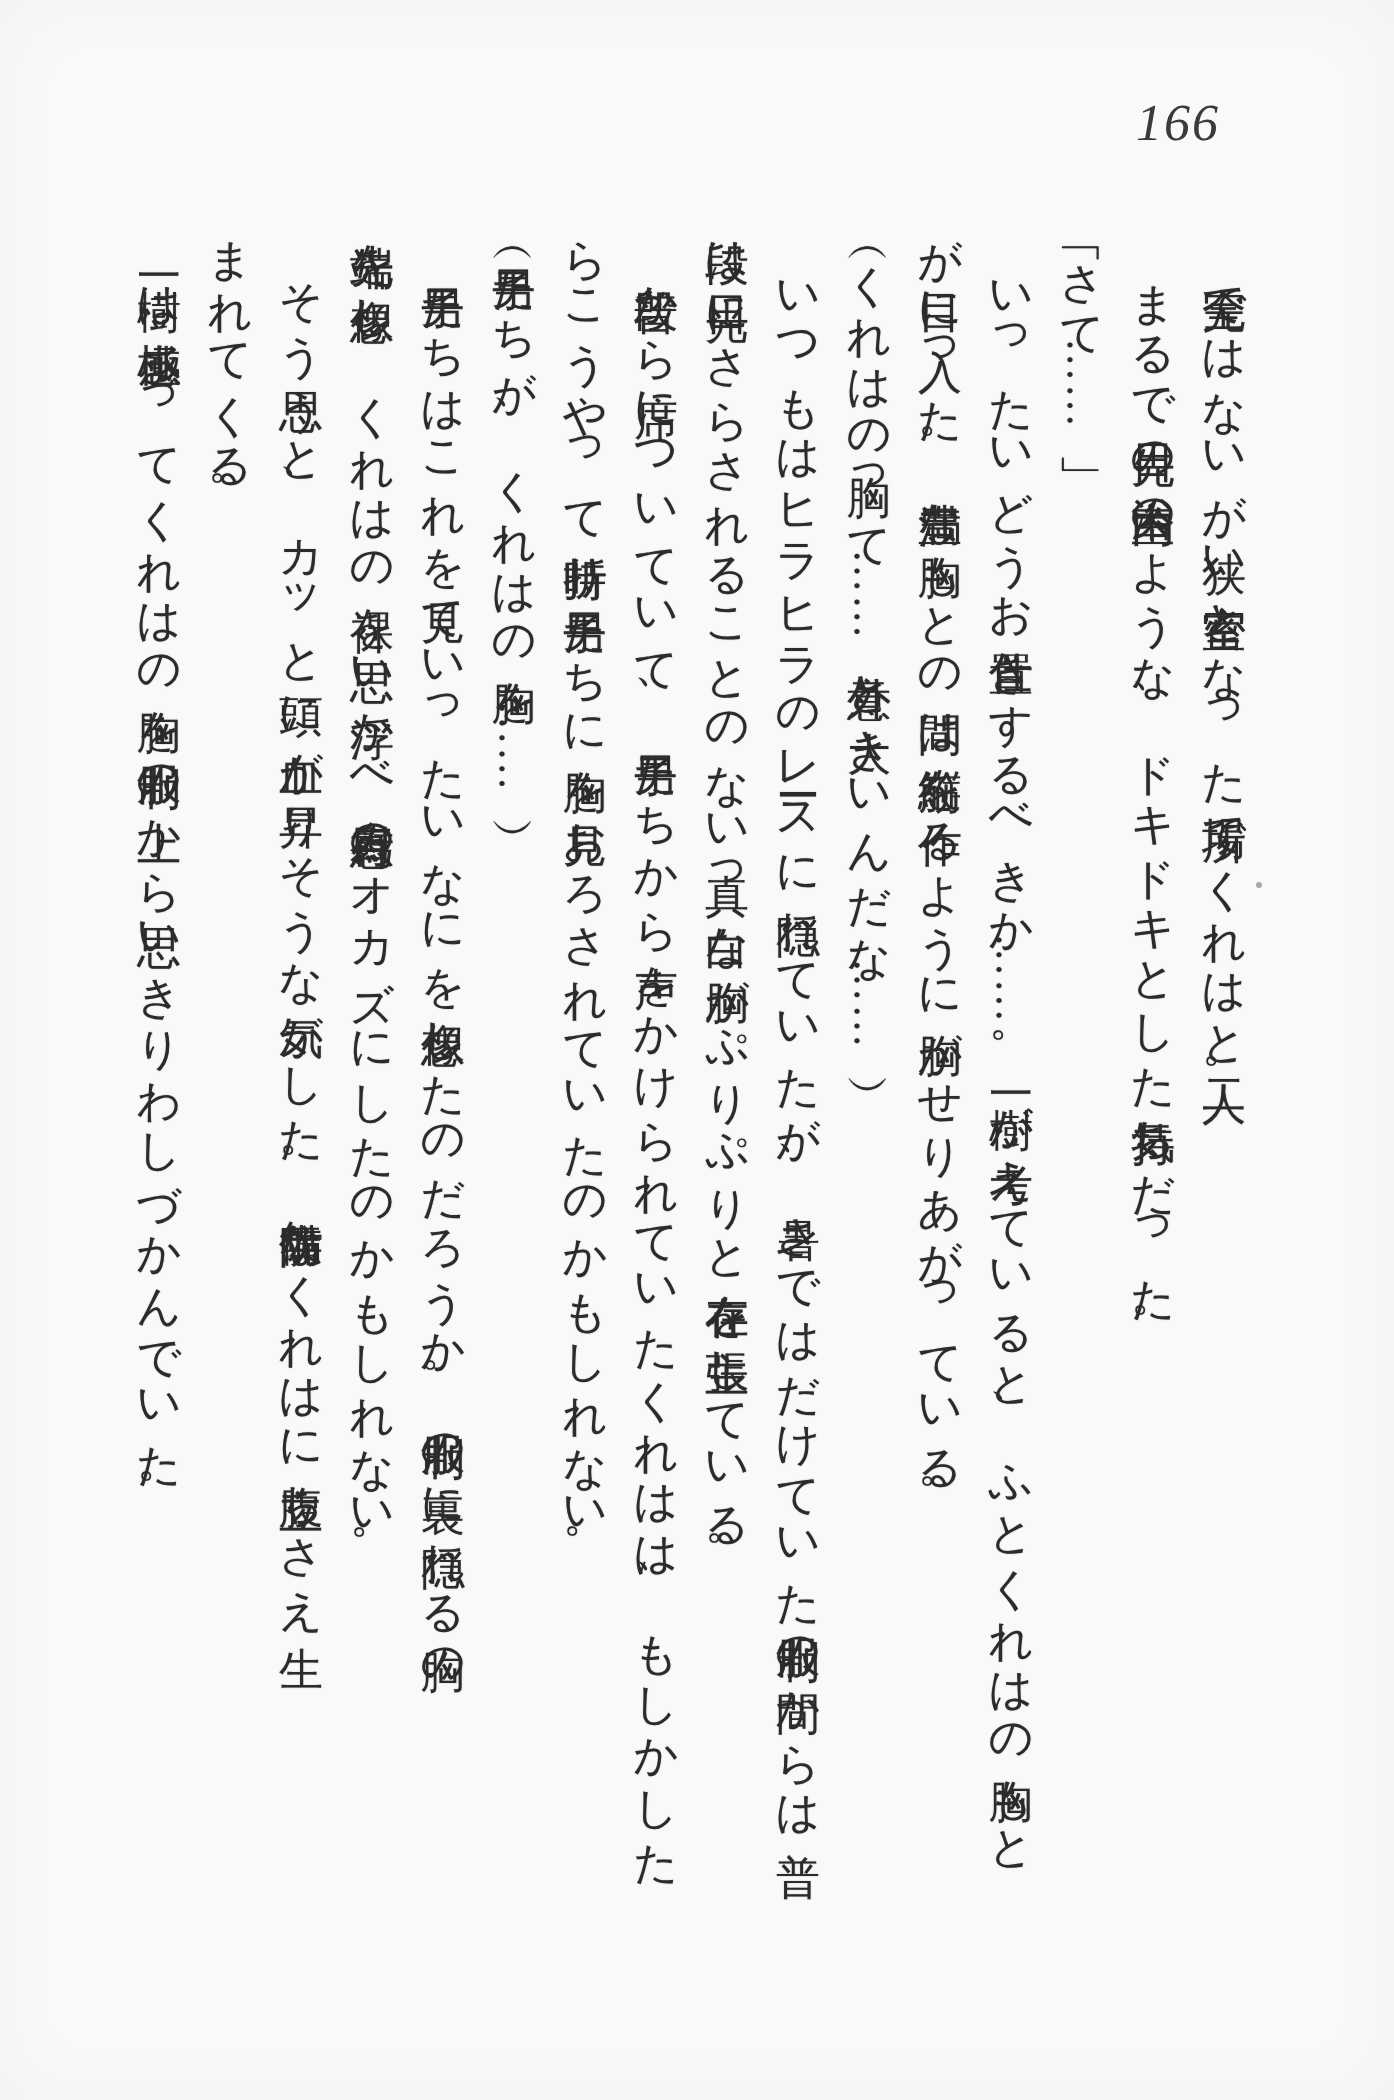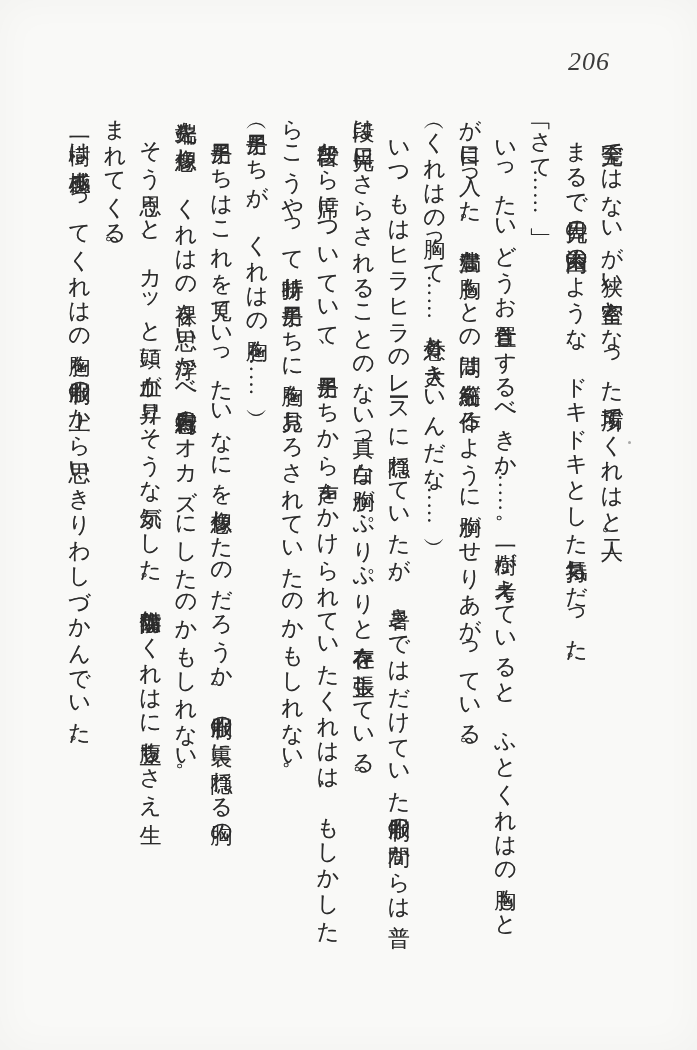--- a/index.html
+++ b/index.html
@@ -58,21 +58,21 @@
     width:3px;height:3px;
     border-radius:50%;
     background:#7d7d7d;
     opacity:.65;
   }
 </style>
 </head>
 <body>
 
 <div class="page">
-  <div class="page-number">206</div>
+  <div class="page-number">166</div>
 
   <div class="text-block">
     <p class="indent">完全ではないが狭い密室となった場所でくれはと二人。</p>
     <p class="indent">まるで先日の浴室内のような、ドキドキとした気持ちだった。</p>
     <p class="bracket">「さて……」</p>
     <p class="indent">いったいどうお仕置きするべきか……。一樹が考えていると、ふとくれはの胸もと</p>
     <p class="noindent">が目に入った。豊満な胸もとの間は縦筋を作るように胸がせりあがっている。</p>
     <p class="bracket">（くれはの胸って……意外と大きいんだな……）</p>
     <p class="indent">いつもはヒラヒラのレースに隠れていたが、暑さではだけていた制服の間からは普</p>
     <p class="noindent">段は日光にさらされることのない真っ白な胸がぷりぷりと存在を主張している。</p>

